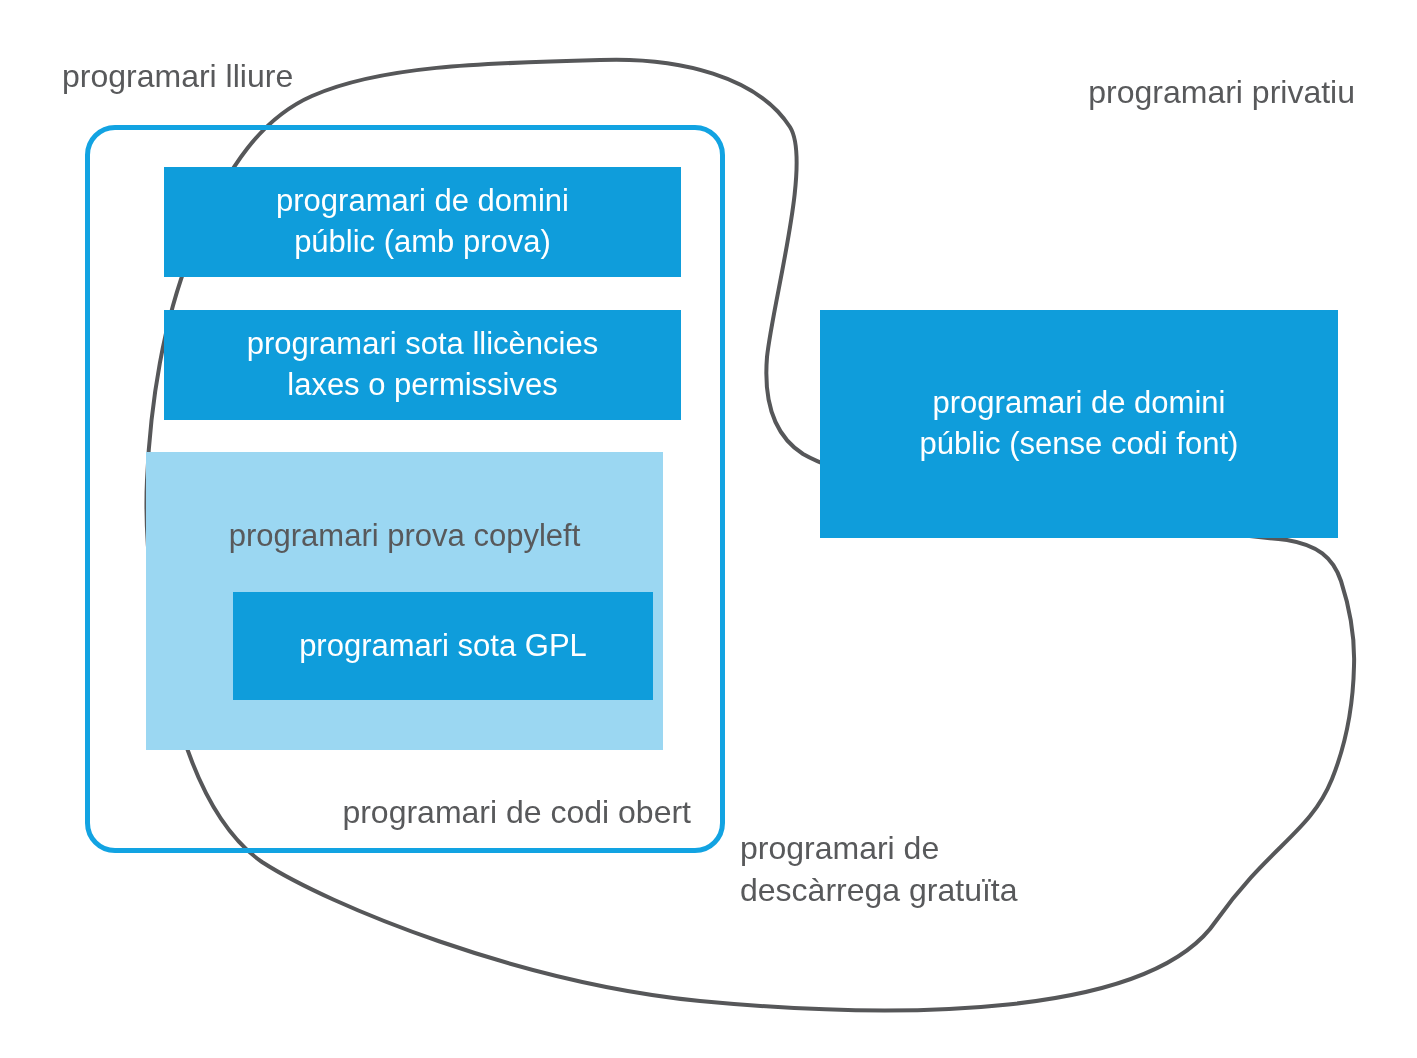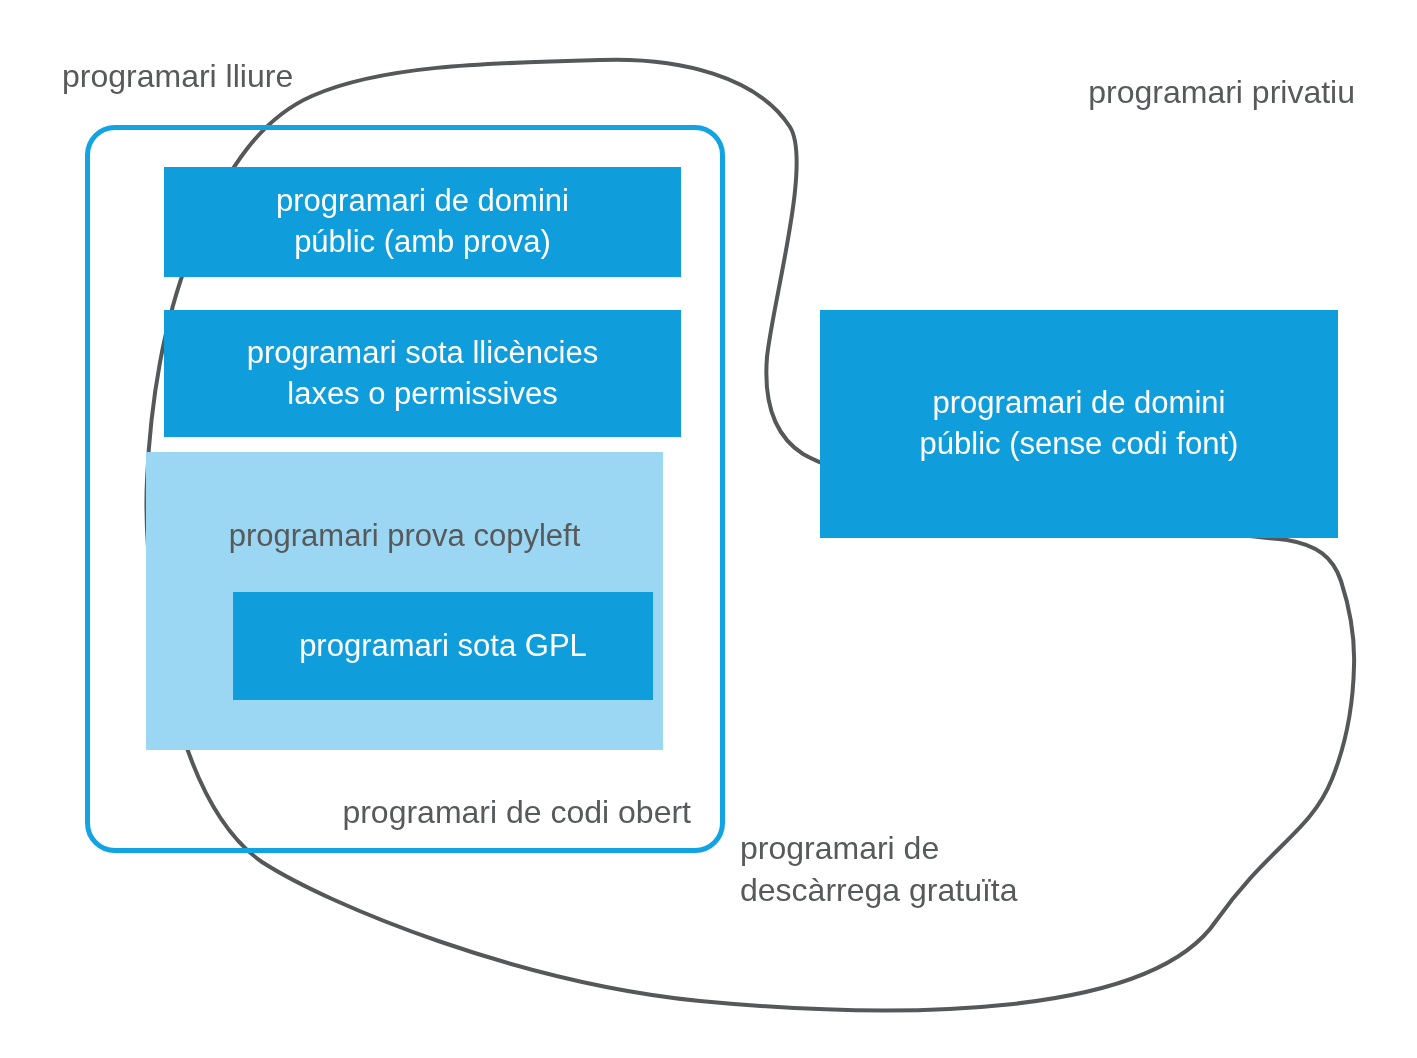--- a/index.html
+++ b/index.html
@@ -33,21 +33,21 @@
     position:absolute;right:62px;top:58px;text-align:right;
     font-size:32px;color:var(--text-gray);margin-top:16px;
   }
   .blue-box{
     position:absolute;background:var(--box-blue);
     display:flex;align-items:center;justify-content:center;
     text-align:center;color:var(--white);
     font-size:31px;line-height:1.32;margin-left:18px;
   }
   .box-pd-source{left:146px;top:167px;width:517px;height:110px;}
-  .box-permissive{left:146px;top:310px;width:517px;height:127px;}
+  .box-permissive{left:146px;top:310px;width:517px;height:110px;}
   .box-copyleft{
     position:absolute;left:146px;top:452px;width:517px;height:298px;
     background:var(--light-blue);
   }
   .copyleft-label{
     position:absolute;left:0;top:66px;width:100%;
     text-align:center;color:var(--text-gray);font-size:31px;
   }
   .box-gpl{left:215px;top:592px;width:420px;height:108px;}
   .open-source-label{

